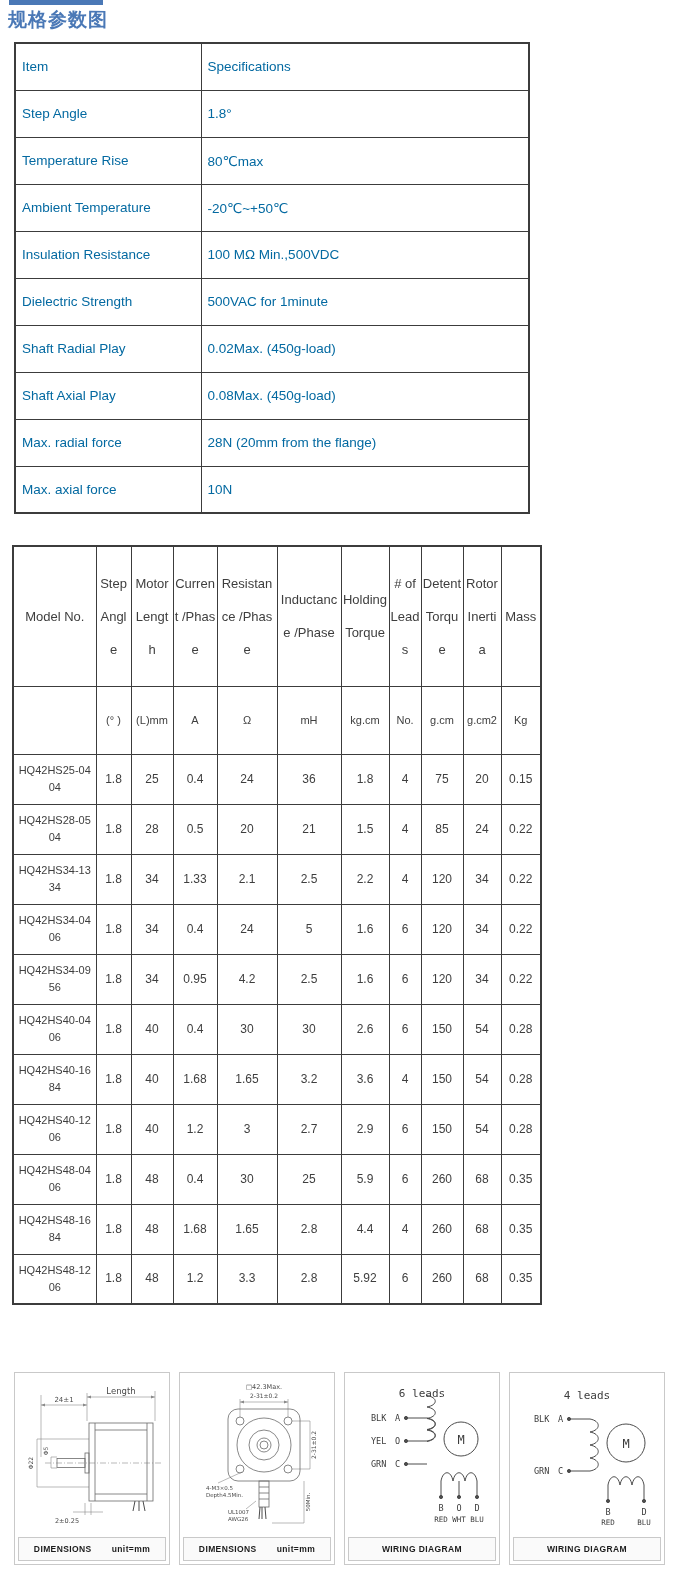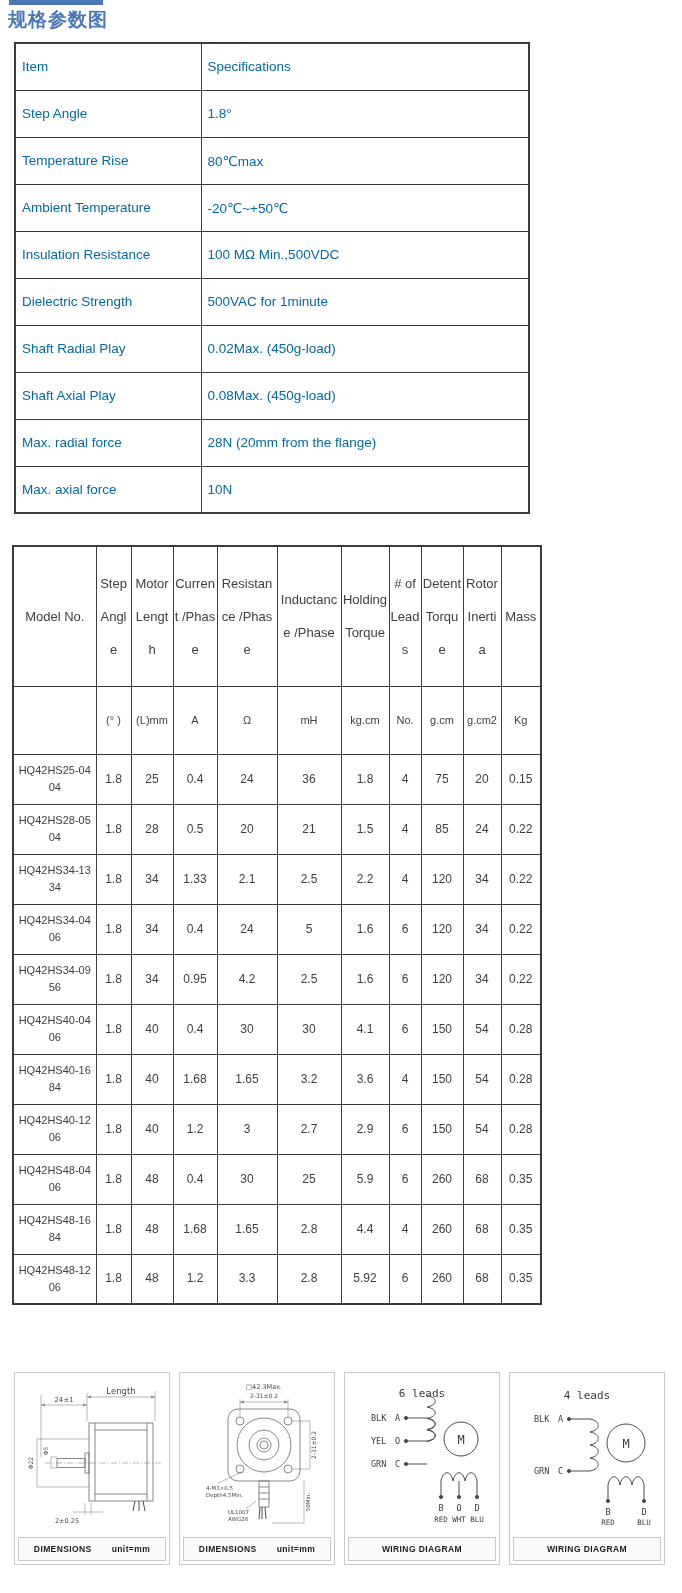--- a/index.html
+++ b/index.html
@@ -234,21 +234,21 @@
           <td>34</td>
           <td>0.22</td>
         </tr>
         <tr>
           <td class="model-cell">HQ42HS40-0406</td>
           <td>1.8</td>
           <td>40</td>
           <td>0.4</td>
           <td>30</td>
           <td>30</td>
-          <td>4.1</td>
+          <td>2.6</td>
           <td>6</td>
           <td>150</td>
           <td>54</td>
           <td>0.28</td>
         </tr>
         <tr>
           <td class="model-cell">HQ42HS40-1684</td>
           <td>1.8</td>
           <td>40</td>
           <td>1.68</td>

